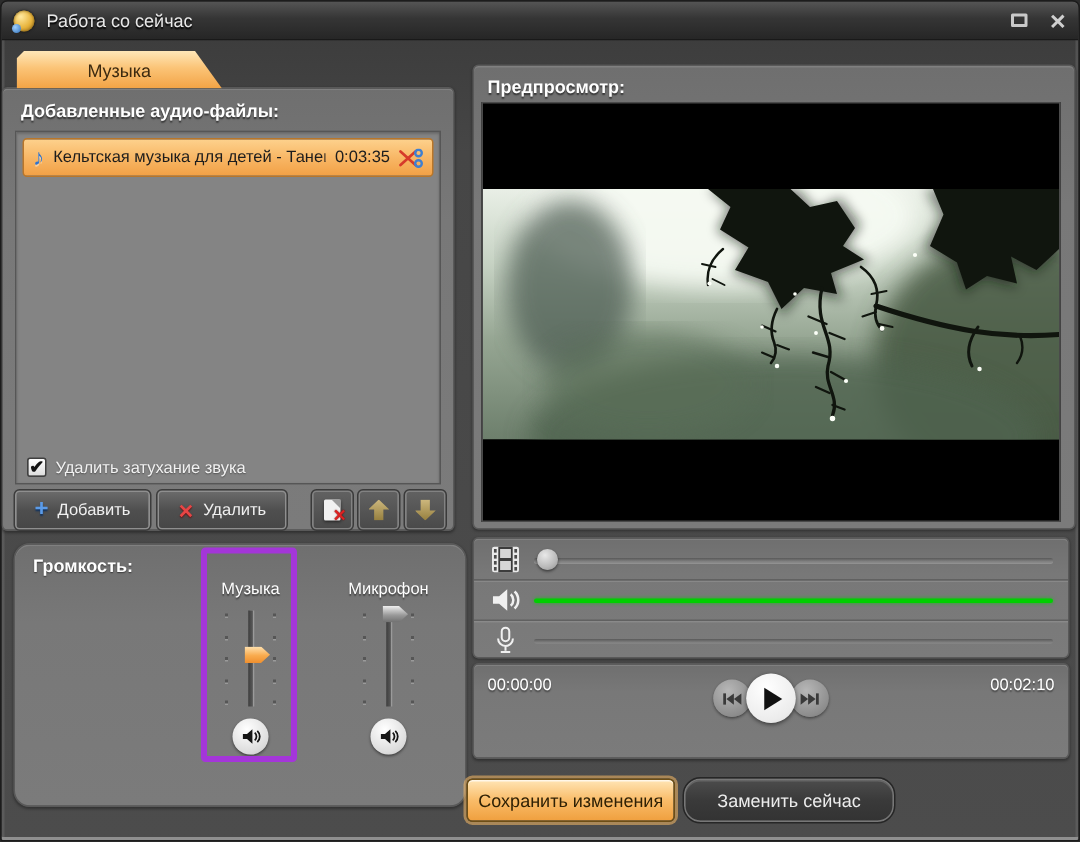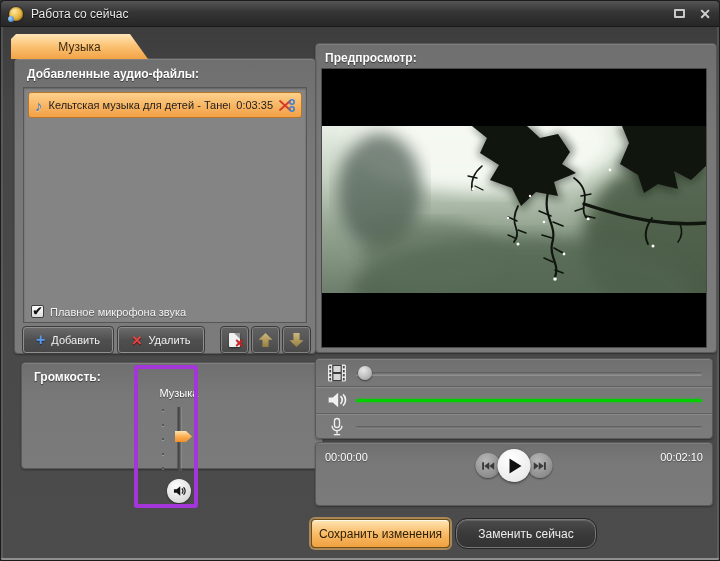--- a/index.html
+++ b/index.html
@@ -36,21 +36,21 @@
   .tab-idle { left:148px; width:144px;
     background:linear-gradient(#c6c6c6 0%, #a7a7a7 45%, #878787 100%);
     clip-path:polygon(0 100%, 0 5px, 5px 0, calc(100% - 18px) 0, 100% 100%);
     color:#2e2e2e; z-index:1; }
   
   .panel { position:absolute; background:linear-gradient(#6f6f6f, #787878 30%, #7b7b7b);
     border:1px solid #595959; border-radius:4px;
     box-shadow:inset 0 1px 0 rgba(255,255,255,.12), 0 1px 2px rgba(0,0,0,.35); }
   .panel-header { color:#fff; font-weight:bold; font-size:12px; text-shadow:0 1px 1px rgba(0,0,0,.55); }
   
-  .files-panel { left:13px; top:57px; width:302px; height:296px; z-index:2; }
+  .files-panel { left:0; top:57px; width:302px; height:296px; z-index:2; }
   .files-panel .panel-header { position:absolute; left:12px; top:8px; }
   .file-list { position:absolute; left:8px; top:28px; width:284px; height:236px;
     background:#848484; border:1px solid #565656; box-shadow:inset 0 1px 2px rgba(0,0,0,.25); }
   .file-item { position:absolute; left:4px; top:4px; width:274px; height:26px;
     background:linear-gradient(#fdd18c 0%, #f8b766 50%, #f2a146 100%);
     border:1px solid #b8762a; border-radius:3px; display:flex; align-items:center; padding:0 6px; gap:6px; }
   .note-icon { color:#2f74cf; font-size:15px; font-weight:bold; text-shadow:0 1px 0 rgba(255,255,255,.4); }
   .file-title { color:#1d1d1d; font-size:11px; white-space:nowrap; overflow:hidden; }
   .file-duration { color:#1d1d1d; font-size:11px; margin-left:auto; }
   .scissors { width:16px; height:13px; flex:0 0 auto; }
@@ -74,21 +74,21 @@
     box-shadow:0 1px 2px rgba(0,0,0,.5); }
   .page-ico:before { content:""; position:absolute; right:0; top:0; border:3px solid #9a9a9a;
     border-left-color:transparent; border-bottom-color:transparent; }
   .page-x { position:absolute; right:-4px; bottom:-3px; color:#d22; font-size:11px; font-weight:bold;
     text-shadow:0 0 1px #600; }
   .arrow-up { width:14px; height:14px; background:linear-gradient(#cdb87e,#967f3e);
     clip-path:polygon(50% 0, 100% 48%, 72% 48%, 72% 100%, 28% 100%, 28% 48%, 0 48%); }
   .arrow-down { width:14px; height:14px; background:linear-gradient(#cdb87e,#967f3e);
     clip-path:polygon(50% 100%, 100% 52%, 72% 52%, 72% 0, 28% 0, 28% 52%, 0 52%); }
   
-  .volume-panel { left:20px; top:361px; width:302px; height:107px; }
+  .volume-panel { left:8px; top:361px; width:302px; height:176px;border-radius:11px; }
   .volume-panel .panel-header { position:absolute; left:12px; top:7px; }
   .vchan { position:absolute; top:24px; width:80px; height:120px; text-align:center; }
   .vc-0 { left:9px; } .vc-1 { left:117px; } .vc-2 { left:209px; }
   .vchan-label { color:#fff; font-size:11px; text-shadow:0 1px 1px rgba(0,0,0,.45); }
   .vslider { position:absolute; left:50%; top:20px; transform:translateX(-50%); width:40px; height:64px; }
   .vtrack { position:absolute; left:50%; top:0; transform:translateX(-50%); width:3px; height:64px;
     background:linear-gradient(90deg,#3e3e3e,#595959); box-shadow:1px 0 0 rgba(255,255,255,.25); }
   .vticks-l,.vticks-r { position:absolute; top:2px; width:2px; height:60px;
     display:flex; flex-direction:column; justify-content:space-between; }
   .vticks-l { left:3px; } .vticks-r { right:3px; }
@@ -170,21 +170,21 @@
         <span class="file-duration">0:03:35</span>
         <svg class="scissors" viewBox="0 0 16 13">
           <line x1="1" y1="2" x2="11" y2="11" stroke="#d63a2a" stroke-width="1.8" stroke-linecap="round"></line>
           <line x1="1" y1="11" x2="11" y2="2" stroke="#d63a2a" stroke-width="1.8" stroke-linecap="round"></line>
           <circle cx="13" cy="3" r="2.2" fill="none" stroke="#3f7fd0" stroke-width="1.6"></circle>
           <circle cx="13" cy="10" r="2.2" fill="none" stroke="#3f7fd0" stroke-width="1.6"></circle>
         </svg>
       </div>
       <div class="fade-row">
         <div class="checkbox">✔</div>
-        <div class="fade-label">Плавное микрофона звука</div>
+        <div class="fade-label">Удалить затухание звука</div>
       </div>
     </div>
     <div class="btn-row">
       <div class="gbtn btn-add">
         <span class="plus-glyph">+</span>
         <span>Добавить</span>
       </div>
       <div class="gbtn btn-del">
         <span class="x-glyph">✕</span>
         <span>Удалить</span>
@@ -229,20 +229,48 @@
       </div>
       <div class="spk-btn">
         <svg width="13" height="12" viewBox="0 0 15 14">
           <path d="M1 5 h3.2 L8.4 1.4 v11.2 L4.2 9 H1 z" fill="#161616"></path>
           <path d="M10.2 4 a4 4 0 0 1 0 6" stroke="#161616" stroke-width="1.4" fill="none"></path>
           <path d="M12.2 2.6 a6 6 0 0 1 0 8.8" stroke="#161616" stroke-width="1.4" fill="none"></path>
         </svg>
       </div>
     </div>
 
+    <div class="vchan vc-2">
+      <div class="vchan-label">Микрофон</div>
+      <div class="vslider">
+        <div class="vticks-l">
+            <i class="vtick"></i>
+            <i class="vtick"></i>
+            <i class="vtick"></i>
+            <i class="vtick"></i>
+            <i class="vtick"></i>
+          </div>
+        <div class="vtrack"></div>
+        <div class="vticks-r">
+            <i class="vtick"></i>
+            <i class="vtick"></i>
+            <i class="vtick"></i>
+            <i class="vtick"></i>
+            <i class="vtick"></i>
+          </div>
+        <div class="vhandle vhandle-gray"></div>
+      </div>
+      <div class="spk-btn">
+        <svg width="13" height="12" viewBox="0 0 15 14">
+          <path d="M1 5 h3.2 L8.4 1.4 v11.2 L4.2 9 H1 z" fill="#161616"></path>
+          <path d="M10.2 4 a4 4 0 0 1 0 6" stroke="#161616" stroke-width="1.4" fill="none"></path>
+          <path d="M12.2 2.6 a6 6 0 0 1 0 8.8" stroke="#161616" stroke-width="1.4" fill="none"></path>
+        </svg>
+      </div>
+    </div>
   </div>
 
   <div class="hl-box"></div>
 
   <div class="panel preview-panel">
     <div class="panel-header">Предпросмотр:</div>
     <div class="video-area">
       <div class="scene">
         <svg width="384" height="167" viewBox="0 0 384 167">
           <defs>

